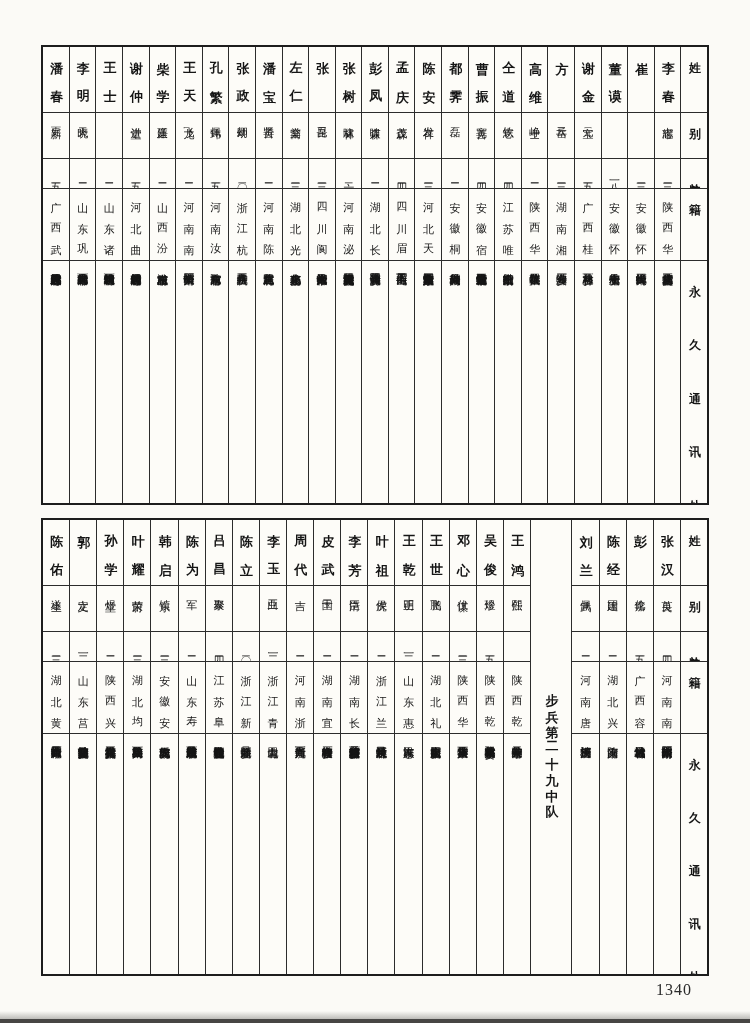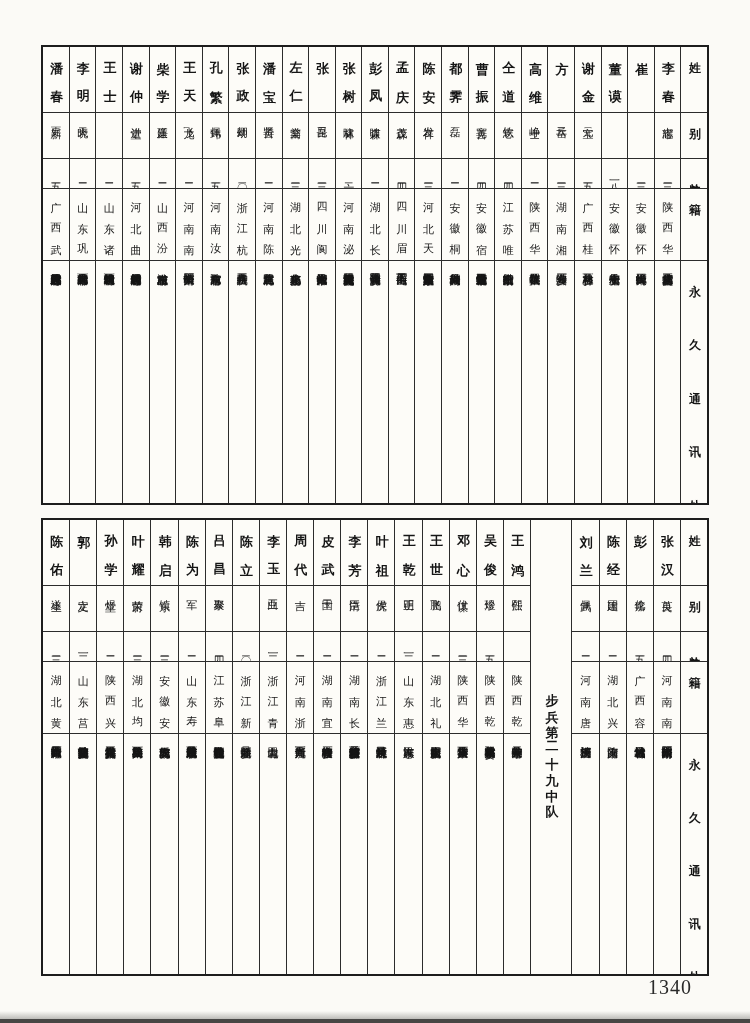--- a/index.html
+++ b/index.html
@@ -83,21 +83,21 @@
   .section-cell .vtext {
     font-weight: bold; font-size: 13px;
     text-align: center; text-align-last: center;
     letter-spacing: 16px;
     padding: 10px 0;
   }
 
   .page-number {
     position: absolute;
     right: 58px; bottom: 24px;
-    font-size: 20px;
+    font-size: 16px;
     color: #2a2a2a;
     letter-spacing: 1px;
   }
   .scan-edge-soft {
     position: absolute; left: 0; right: 0; bottom: 4px; height: 8px;
     background: linear-gradient(#fbfaf6, #bdbcb8);
   }
   .scan-edge {
     position: absolute; left: 0; right: 0; bottom: 0; height: 4px;
     background: #474644;

